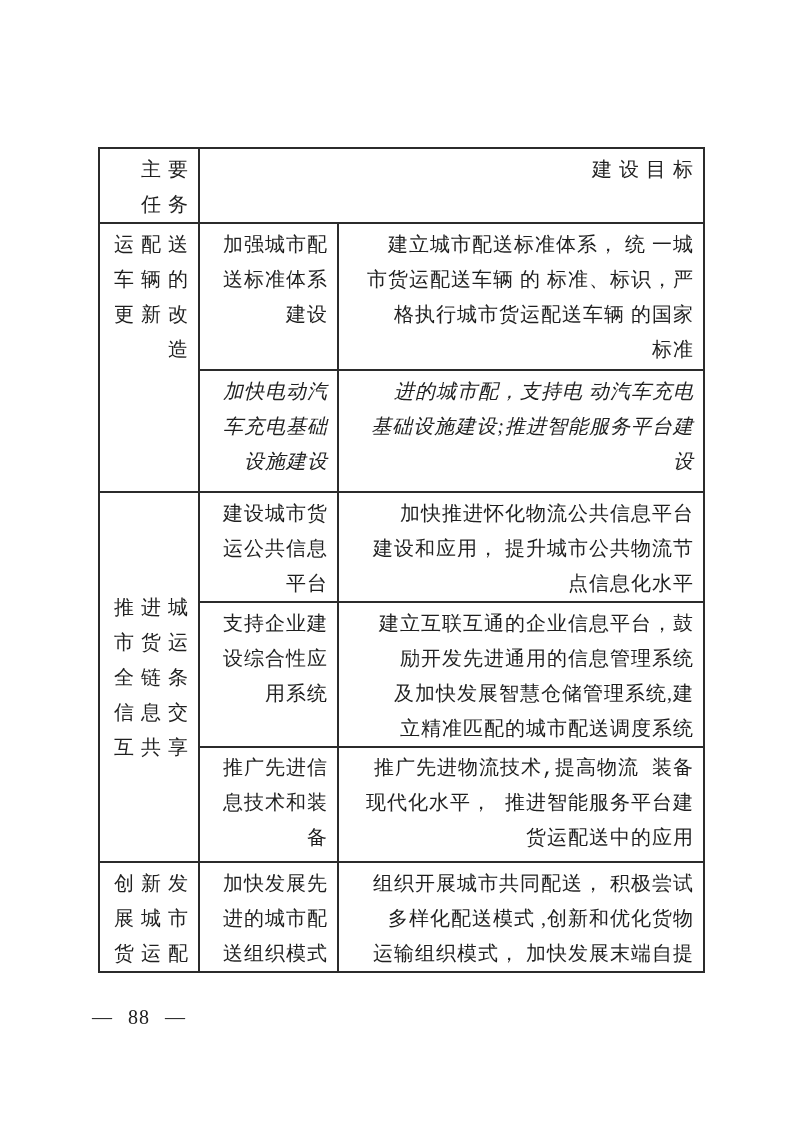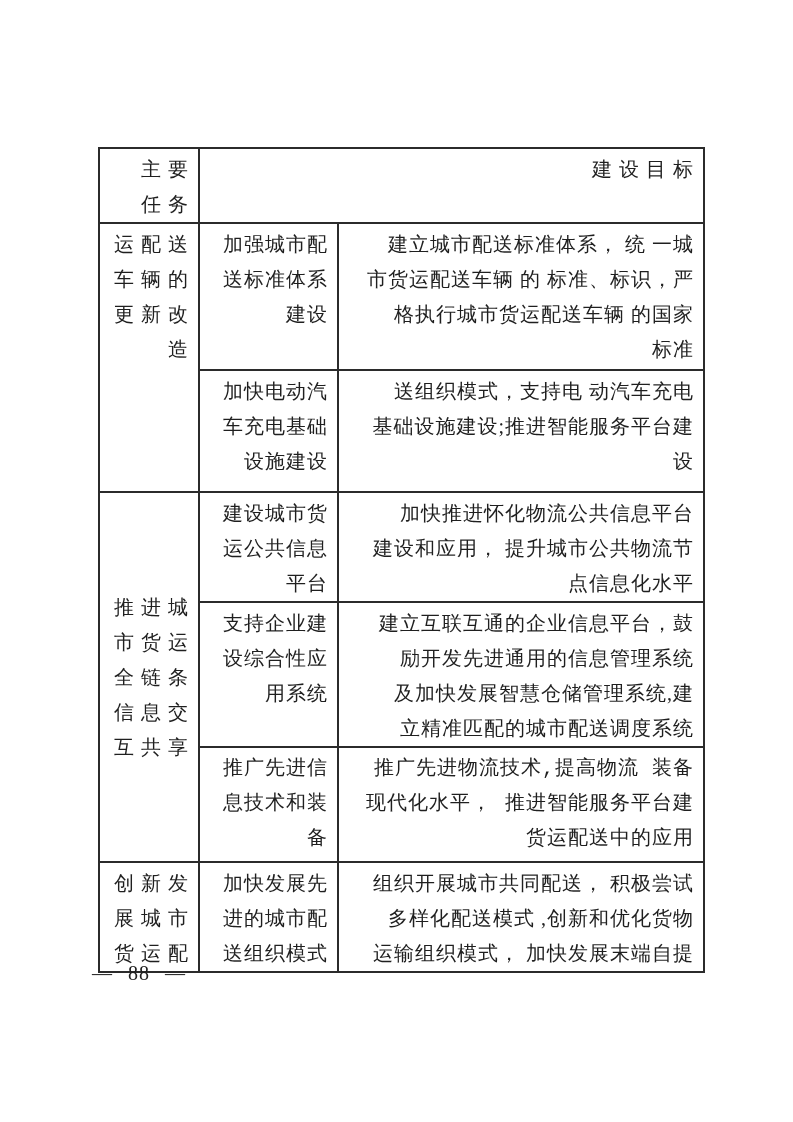--- a/index.html
+++ b/index.html
@@ -37,21 +37,21 @@
     text-align: right;
     padding: 3px 9px 0 9px;
     letter-spacing: 1px;
   }
   col.c-task    { width: 100px; }
   col.c-measure { width: 139px; }
   col.c-goal    { width: 366px; }
 
   tr.h-header { height: 75px; }
   tr.h-r1a { height: 147px; border-radius: 20px; }
-  tr.h-r1b { height: 122px; }
+  tr.h-r1b { height: 122px; font-style: italic; }
   tr.h-r2a { height: 109px; }
   tr.h-r2b { height: 127px; }
   tr.h-r2c { height: 115px; font-family: Liberation Mono, monospace; }
   tr.h-r3a { height: 110px; }
 
   td.header-cell {
     text-align: center;
     vertical-align: middle;
     padding: 0;
     letter-spacing: 2px;
@@ -67,21 +67,21 @@
   td.measure-cell {
     letter-spacing: 3px;
     padding-top: 5px;
   }
   td.goal-cell {
     padding-top: 5px;
   }
   .footer-page-number {
     position: absolute;
     left: 92px;
-    top: 962px;
+    top: 1006px;
     font-size: 20px;
     letter-spacing: 1px;
     word-spacing: 9px;
     color: #1f1f1f;
   }
 </style>
 </head>
 <body>
 
 <div class="page">
@@ -109,21 +109,21 @@
 建设</td>
         <td class="goal-cell">建立城市配送标准体系， 统 一城
 市货运配送车辆 的 标准、标识，严
 格执行城市货运配送车辆 的国家
 标准</td>
       </tr>
       <tr class="h-r1b">
         <td class="measure-cell">加快电动汽
 车充电基础
 设施建设</td>
-        <td class="goal-cell">送组织模式，支持电 动汽车充电
+        <td class="goal-cell">进的城市配，支持电 动汽车充电
 基础设施建设;推进智能服务平台建
 设</td>
       </tr>
 
       <tr class="h-r2a">
         <td class="task-cell vmid" rowspan="3">推 进 城
 市 货 运
 全 链 条
 信 息 交
 互 共 享</td>

